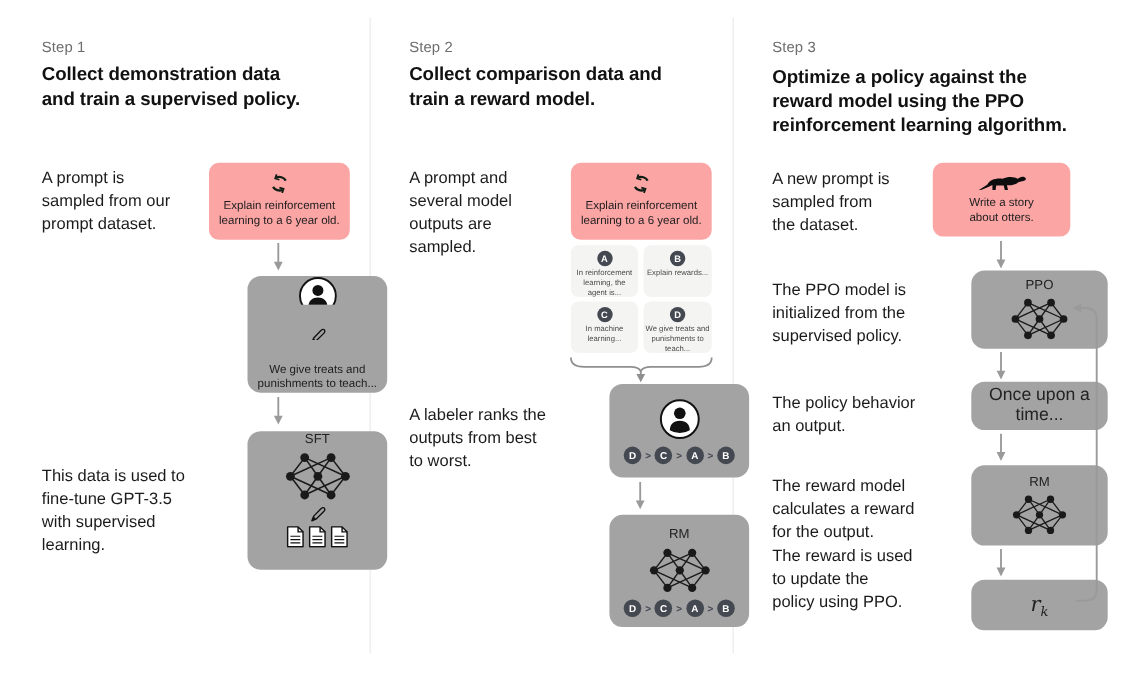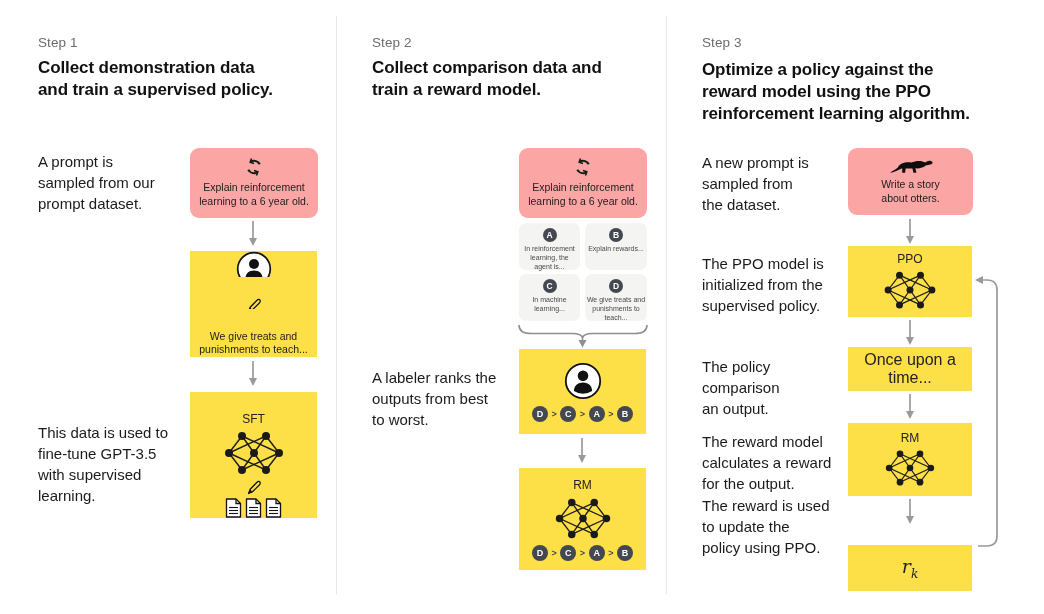--- a/index.html
+++ b/index.html
@@ -5,22 +5,22 @@
   html,body{margin:0;padding:0;background:#ffffff;}
   .canvas{position:relative;width:1044px;height:614px;background:#ffffff;overflow:hidden;
           font-family:"Liberation Sans","DejaVu Sans",sans-serif;color:#141414;}
   .divider{position:absolute;top:16px;height:578px;width:1px;background:#e8e8e5;}
   .step-label{position:absolute;font-size:13.5px;color:#6d6d6d;letter-spacing:.1px;}
   .col-title{position:absolute;font-size:17px;font-weight:bold;line-height:1.3;letter-spacing:-.1px;
              white-space:pre-line;color:#111;}
   .side-text{position:absolute;font-size:15px;line-height:1.4;white-space:pre-line;color:#1b1b1b;}
   .gbox{position:absolute;background:#fca5a5;border-radius:9px;display:flex;flex-direction:column;
         align-items:center;justify-content:center;text-align:center;gap:5px;}
-  .graybox{position:absolute;background:#fde047;border-radius:0;display:flex;flex-direction:column;
-           align-items:center;text-align:center;}
+  .graybox{position:absolute;background:#a3a3a3;border-radius:12px;display:flex;flex-direction:column;
+           align-items:center;text-align:center;margin-left:35px;}
   .box-caption{font-size:10.5px;line-height:1.3;white-space:pre-line;color:#1d1d1d;}
   .box-label{font-size:12px;color:#222;}
   .mini{position:absolute;background:#f4f4f2;border-radius:7px;display:flex;flex-direction:column;
         align-items:center;justify-content:flex-start;padding-top:5px;box-sizing:border-box;}
   .mini-text{font-size:7px;line-height:1.3;white-space:pre-line;color:#4a4a4a;text-align:center;margin-top:2px;}
   .badge-sm{width:14px;height:14px;border-radius:50%;background:#434851;color:#fff;font-size:8.5px;
             font-weight:bold;display:flex;align-items:center;justify-content:center;flex:0 0 auto;}
   .rank-row{display:flex;align-items:center;gap:3.5px;}
   .badge{width:16px;height:16px;border-radius:50%;background:#434851;color:#fff;font-size:9px;
          font-weight:bold;display:flex;align-items:center;justify-content:center;}
@@ -124,21 +124,21 @@
       </svg>
     <div class="box-caption">We give treats and
 punishments to teach...</div>
   </div>
 
   <svg class="arrow" style="left:248px;top:361px" width="10" height="26">
       <use href="#varrow"></use>
     </svg>
 
 
-  <div class="graybox" style="left:190px;top:392px;width:127px;height:126px;justify-content:flex-end;gap:3px">
+  <div class="graybox" style="left:190px;top:392px;width:127px;height:126px;justify-content:flex-start;gap:3px">
     <div class="box-label">SFT</div>
     <svg width="64" height="48" viewBox="0 0 64 48">
         <use href="#net"></use>
       </svg>
     <svg width="16" height="15">
         <use href="#pencil"></use>
       </svg>
     <div style="display:flex;gap:3px">
       <svg width="17" height="20">
           <use href="#doc"></use>
@@ -154,20 +154,24 @@
 
   <div class="side-text" style="left:38px;top:422px;width:160px">This data is used to
 fine-tune GPT-3.5
 with supervised
 learning.</div>
 
   <div class="step-label" style="left:372px;top:35px">Step 2</div>
   <div class="col-title" style="left:372px;top:57px;width:260px">Collect comparison data and
 train a reward model.</div>
 
+  <div class="side-text" style="left:372px;top:151px;width:130px">A prompt and
+several model
+outputs are
+sampled.</div>
   <div class="gbox" style="left:519px;top:148px;width:128px;height:70px">
     <svg width="18" height="18">
         <use href="#cycle"></use>
       </svg>
     <div class="box-caption">Explain reinforcement
 learning to a 6 year old.</div>
   </div>
 
   <div class="mini" style="left:519px;top:223px;width:61px;height:47px">
     <div class="badge-sm">A</div>
@@ -264,21 +268,21 @@
     <div class="box-label">PPO</div>
     <svg width="56" height="42" viewBox="0 0 64 48">
         <use href="#net"></use>
       </svg>
   </div>
 
   <svg class="arrow" style="left:905px;top:320px" width="10" height="26">
       <use href="#varrow"></use>
     </svg>
 
-  <div class="side-text" style="left:702px;top:356px;width:150px">The policy comparison
+  <div class="side-text" style="left:702px;top:356px;width:150px">The policy behavior
 an output.</div>
   <div class="graybox" style="left:848px;top:347px;width:124px;height:44px;justify-content:center">
     <div style="font-size:16px;color:#222">Once upon a time...</div>
   </div>
 
   <svg class="arrow" style="left:905px;top:394px" width="10" height="26">
       <use href="#varrow"></use>
     </svg>
 
   <div class="side-text" style="left:702px;top:431px;width:145px">The reward model
@@ -291,21 +295,21 @@
       </svg>
   </div>
 
   <svg class="arrow" style="left:905px;top:499px" width="10" height="26">
       <use href="#varrow"></use>
     </svg>
 
   <div class="side-text" style="left:702px;top:495px;width:140px">The reward is used
 to update the
 policy using PPO.</div>
-  <div class="graybox" style="left:848px;top:545px;width:124px;height:46px;justify-content:center">
+  <div class="graybox" style="left:848px;top:527px;width:124px;height:46px;justify-content:center">
     <div class="rk"><span>r</span><sub>k</sub></div>
   </div>
 
   <svg class="arrow" style="left:968px;top:268px" width="36" height="290">
     <path d="M10,278 L19,278 Q29,278 29,268 L29,22 Q29,12 19,12 L15,12" fill="none" stroke="#9a9a9a" stroke-width="1.7"></path>
     <path d="M15,8 L7,12 L15,16 Z" fill="#9a9a9a"></path>
   </svg>
 
 </div>
 

